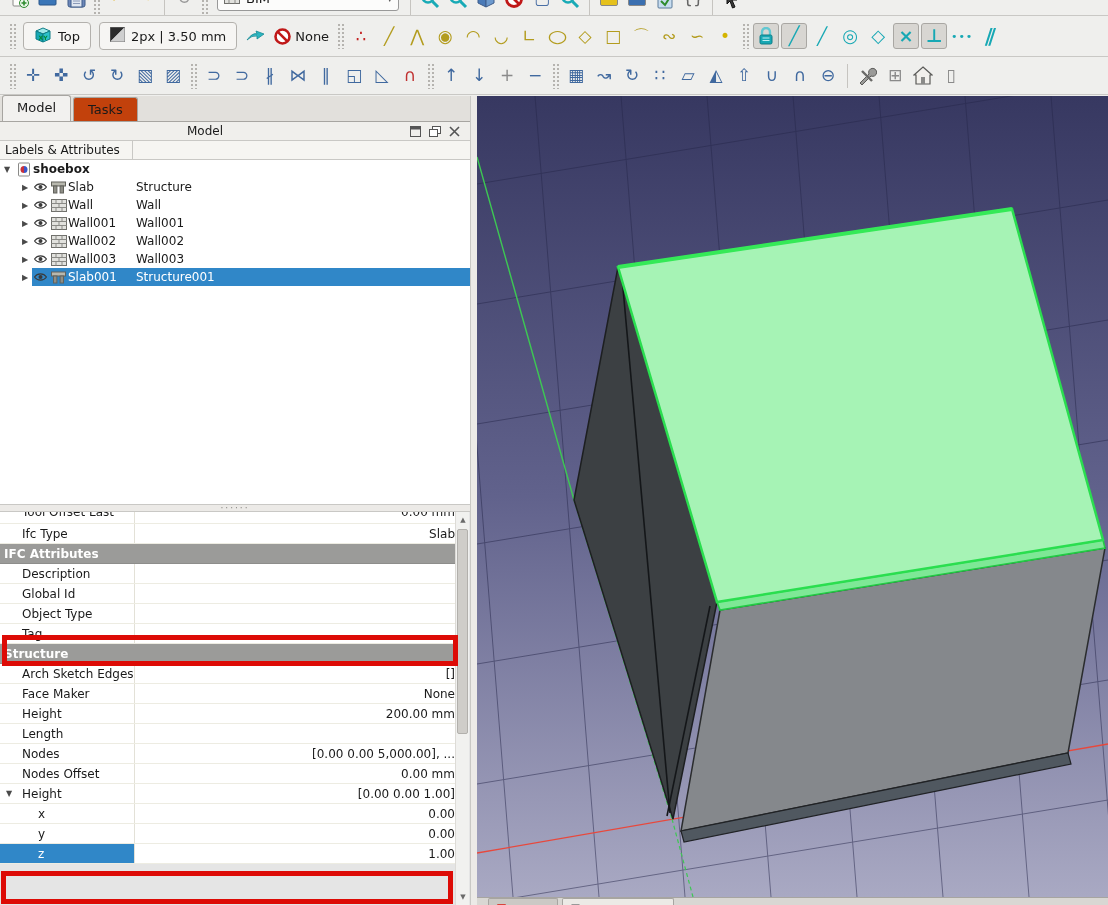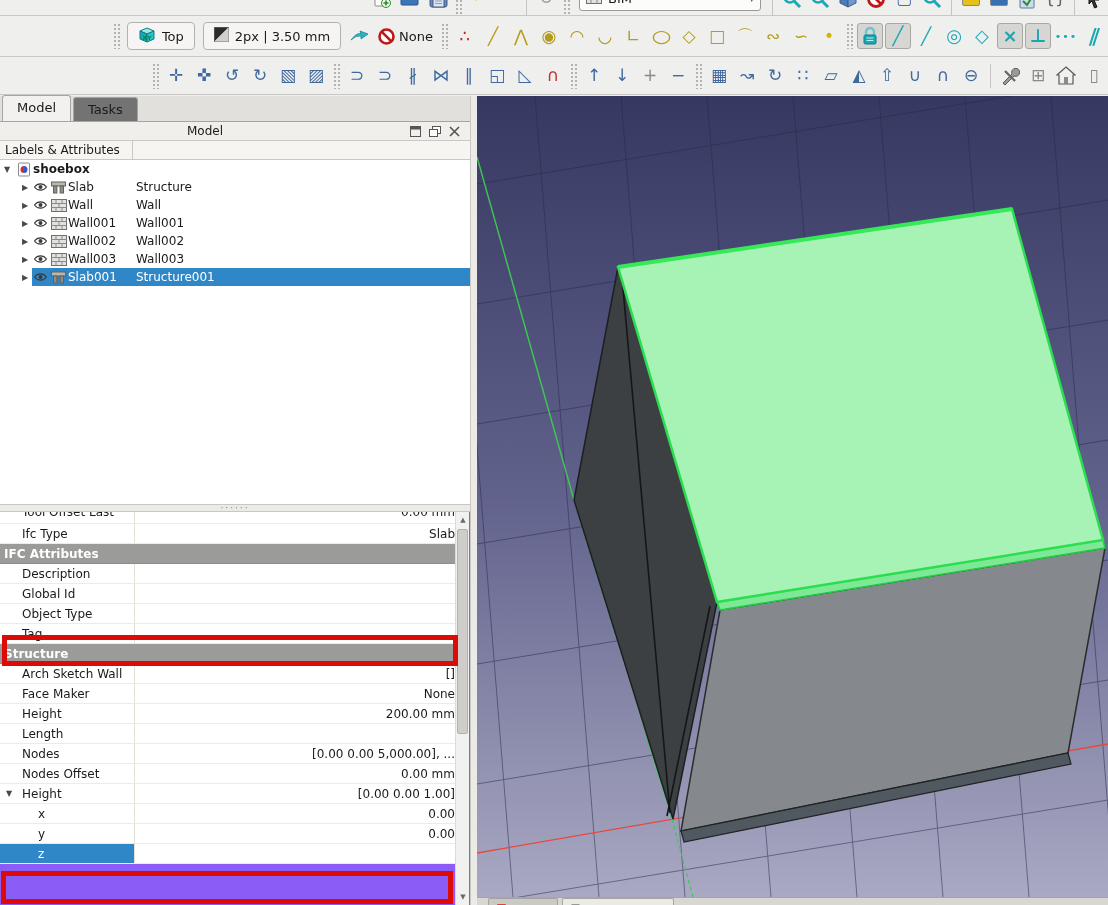--- a/index.html
+++ b/index.html
@@ -1,20 +1,20 @@
 <!DOCTYPE html>
 <html><head>
 <meta charset="utf-8">
 <style>
   * { margin:0; padding:0; box-sizing:border-box; }
   html,body { width:1108px; height:905px; overflow:hidden; }
   body { font-family:"DejaVu Sans","Liberation Sans",sans-serif; font-size:12px; background:#efefed; position:relative; color:#1a1a1a; }
 
   
-  .tbrow { display:flex; align-items:center; background:#efefed; border-bottom:1px solid #c9c8c5; padding-left:6px;justify-content:flex-end; }
+  .tbrow { display:flex; align-items:center; background:#efefed; border-bottom:1px solid #c9c8c5; padding-left:6px; }
   #row1 { height:16px; overflow:hidden; }
   #row1 .ti, #row1 .combo, #row1 .cbox { transform:translateY(-9px); }
   #row2 { height:41px; }
   #row3 { height:38px; }
   .ti { width:26px; height:26px; margin:0 1px; display:flex; align-items:center; justify-content:center; font-size:17px; line-height:1; cursor:default; }
   .ti.pressed { background:#d8d6d2; border:1px solid #a9a7a3; border-radius:3px; }
   .ti.bold { font-weight:bold; font-size:18px; }
   .ti.wide span { display:inline-block; transform:scaleX(1.35); }
   .ti.slant span { display:inline-block; transform:skewX(-18deg); }
   .ti.dots3 { font-size:11px; letter-spacing:1px; }
@@ -29,21 +29,21 @@
     border-radius:3px; background:#fcfcfb; padding:0 6px; font-size:13px; margin:0 6px; }
   .combo .carr { margin-left:auto; font-size:9px; color:#555; }
 
   
   #main { position:absolute; left:0; top:96px; width:1108px; height:809px; display:flex; }
   #leftpanel { width:470px; display:flex; flex-direction:column; background:#fff; }
   #panelsplit { width:7px; background:#eceae7; border-left:1px solid #c9c8c5; }
 
   .tabstrip { height:26px; background:#e2e0dc; display:flex; align-items:flex-end; padding-left:2px; border-bottom:1px solid #a7a5a1; flex:none; }
   .tab { padding:4px 14px 4px; font-size:13px; border:1px solid #a7a5a1; border-bottom:none;
-    border-radius:3px 3px 0 0; margin-right:2px; background:#737373; }
+    border-radius:3px 3px 0 0; margin-right:2px; background:#c2410c; }
   .tab.active { background:#f2f1ef; padding-bottom:6px; }
 
   .dockhdr { height:19px; background:#f0efec; display:flex; align-items:center; border-bottom:1px solid #c9c8c5; flex:none; }
   .dockhdr .dtitle { flex:1; text-align:center; font-size:12px; }
   .dockbtns { display:flex; gap:8px; padding-right:10px; }
   .dockbtns svg { display:block; }
 
   .colhdrs { height:19px; display:flex; background:#f6f5f2; border-bottom:1px solid #c9c8c5; font-size:12px; flex:none; }
   .colhdrs .c1 { width:133px; padding-left:5px; border-right:1px solid #c9c8c5; display:flex; align-items:center; }
   .colhdrs .c2 { flex:1; padding-left:5px; display:flex; align-items:center; }
@@ -59,21 +59,21 @@
   .t-internal { margin-left:10px; white-space:nowrap; }
   .trow.root .t-label { font-weight:bold; width:auto; }
   .trow.sel { background:#3087c8; color:#fff; }
   .trow.sel .t-pad, .trow.sel .t-arrow { background:#fff; color:#4a4a4a; align-self:stretch; display:flex; align-items:center; justify-content:center; }
 
   
   #vsplit { height:8px; background:#eceae7; border-top:1px solid #c9c8c5; border-bottom:1px solid #c9c8c5;
     display:flex; align-items:center; justify-content:center; color:#8a8884; font-size:9px; letter-spacing:2px; flex:none; }
 
   
-  #props { position:relative; flex:1; background:#8b5cf6; overflow:hidden; }
+  #props { position:relative; flex:1; background:#e5e5e5; overflow:hidden; }
   #proplist { position:absolute; left:0; top:0; width:455px; }
   .prow { height:20px; display:flex; border-bottom:1px solid #edece2; background:#fff; align-items:stretch; }
   .prow .pl { width:135px; flex:none; padding-left:22px; display:flex; align-items:center; border-right:1px solid #e3e1d7; position:relative; white-space:nowrap; }
   .prow .pv { flex:1; padding-left:6px; display:flex; align-items:center; white-space:nowrap; overflow:hidden;justify-content:flex-end; }
   .prow.sub .pl { padding-left:38px; }
   .prow.sel .pl { background:#3087c8; color:#fff; }
   .prow .parr { position:absolute; left:6px; font-size:8px; color:#4a4a4a; }
   .pgroup { height:20px; background:#9b9b99; color:#fff; font-weight:bold; display:flex; align-items:center; padding-left:4px; border-bottom:1px solid #8d8d8b; }
   .prow.clipped { height:12px; overflow:hidden; }
   .prow.clipped .pl, .prow.clipped .pv { align-items:flex-start; margin-top:-7px; }
@@ -663,21 +663,21 @@
             </div>
             <div class="pv">
               <span></span>
             </div>
           </div>
           <div class="pgroup">
             <span>Structure</span>
           </div>
           <div class="prow">
             <div class="pl">
-              <span>Arch Sketch Wall</span>
+              <span>Arch Sketch Edges</span>
             </div>
             <div class="pv">
               <span>[]</span>
             </div>
           </div>
           <div class="prow">
             <div class="pl">
               <span>Face Maker</span>
             </div>
             <div class="pv">
@@ -734,20 +734,23 @@
             <div class="pl">
               <span>y</span>
             </div>
             <div class="pv">
               <span>0.00</span>
             </div>
           </div>
           <div class="prow sub sel">
             <div class="pl">
               <span>z</span>
+            </div>
+            <div class="pv">
+              <span>1.00</span>
             </div>
           </div>
         </div>
       <div class="sbar">
         <div class="sbtn up">▲</div>
         <div class="sthumb"></div>
         <div class="sbtn down">▼</div>
       </div>
     </div>
   </div>

